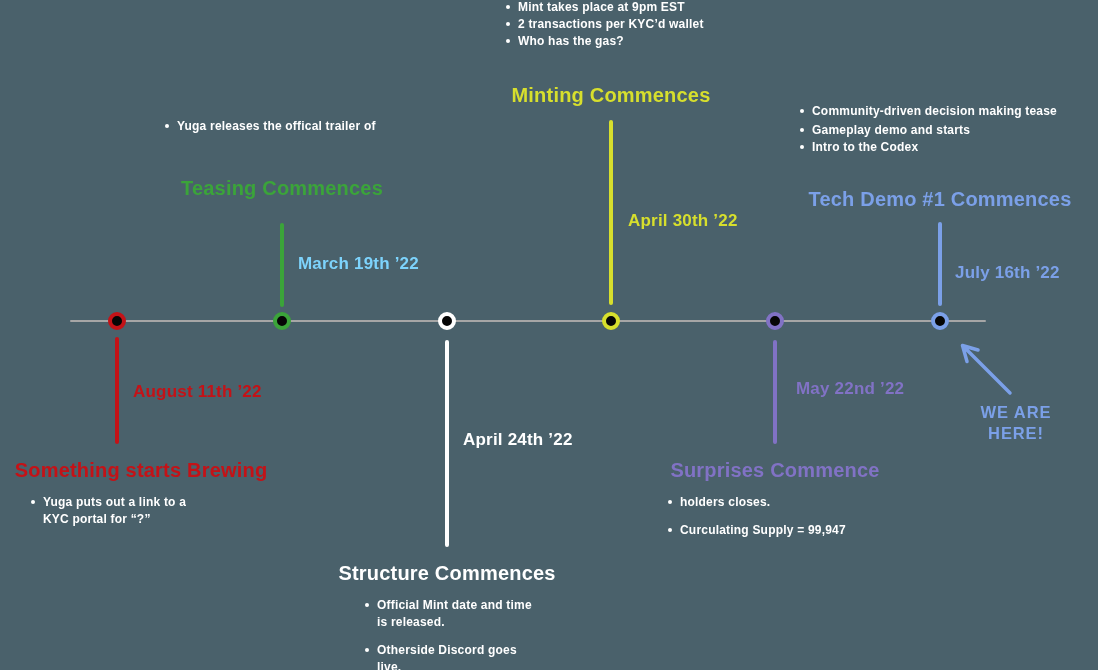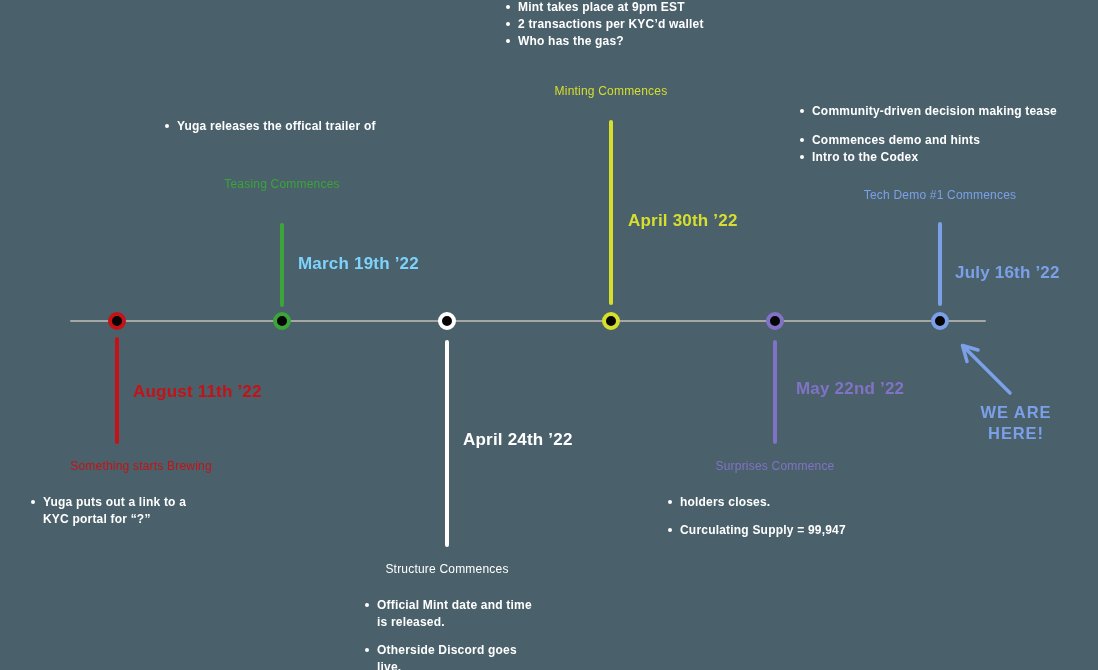--- a/index.html
+++ b/index.html
@@ -31,22 +31,22 @@
   }
   .ev-date {
     position: absolute;
     font-size: 17px;
     font-weight: bold;
     letter-spacing: 0.2px;
     white-space: nowrap;
   }
   .ev-title {
     position: absolute;
-    font-size: 12px;
-    font-weight: 400;
+    font-size: 20px;
+    font-weight: 700;
     letter-spacing: 0.2px;
     white-space: nowrap;
     transform: translateX(-50%);
   }
   .ev-bullets {
     position: absolute;
     list-style: none;
     margin: 0;
     padding: 0;
     color: #ffffff;
@@ -150,25 +150,25 @@
         </li>
         <li class="">
           <div class="b-line">Curculating Supply = 99,947</div>
         </li>
       </ul>
       <div class="ev-dot" style="left: 766px; top: 312px; border-color: rgb(129, 114, 197);"></div>
       <div class="ev-line" style="left: 938px; top: 222px; height: 84px; background: rgb(123, 160, 232);"></div>
       <div class="ev-date" style="left: 955px; top: 263px; color: rgb(123, 160, 232);">July 16th ’22</div>
       <div class="ev-title" style="left: 940px; top: 188px; color: rgb(123, 160, 232);">Tech Demo #1 Commences</div>
       <ul class="ev-bullets" style="left: 799px; top: 103px;">
-        <li class="" style="margin-bottom: 12px;">
+        <li class="" style="margin-bottom: 2px;">
           <div class="b-line">Community-driven decision making tease</div>
         </li>
         <li class="" style="margin-bottom: 0px;">
-          <div class="b-line">Commences demo and hints</div>
+          <div class="b-line">Gameplay demo and starts</div>
         </li>
         <li class="">
           <div class="b-line">Intro to the Codex</div>
         </li>
       </ul>
       <div class="ev-dot" style="left: 931px; top: 312px; border-color: rgb(123, 160, 232);"></div>
     </div>
 
   <svg class="arrow" width="1098" height="670" viewBox="0 0 1098 670">
     <path id="arrow-path" d="M1010 393 L963.5 346.5 M978 350 L962.5 345.5 L967 361.5" fill="none" stroke-width="3.5" stroke-linecap="round" stroke-linejoin="round" stroke="#7ba0e8"></path>

